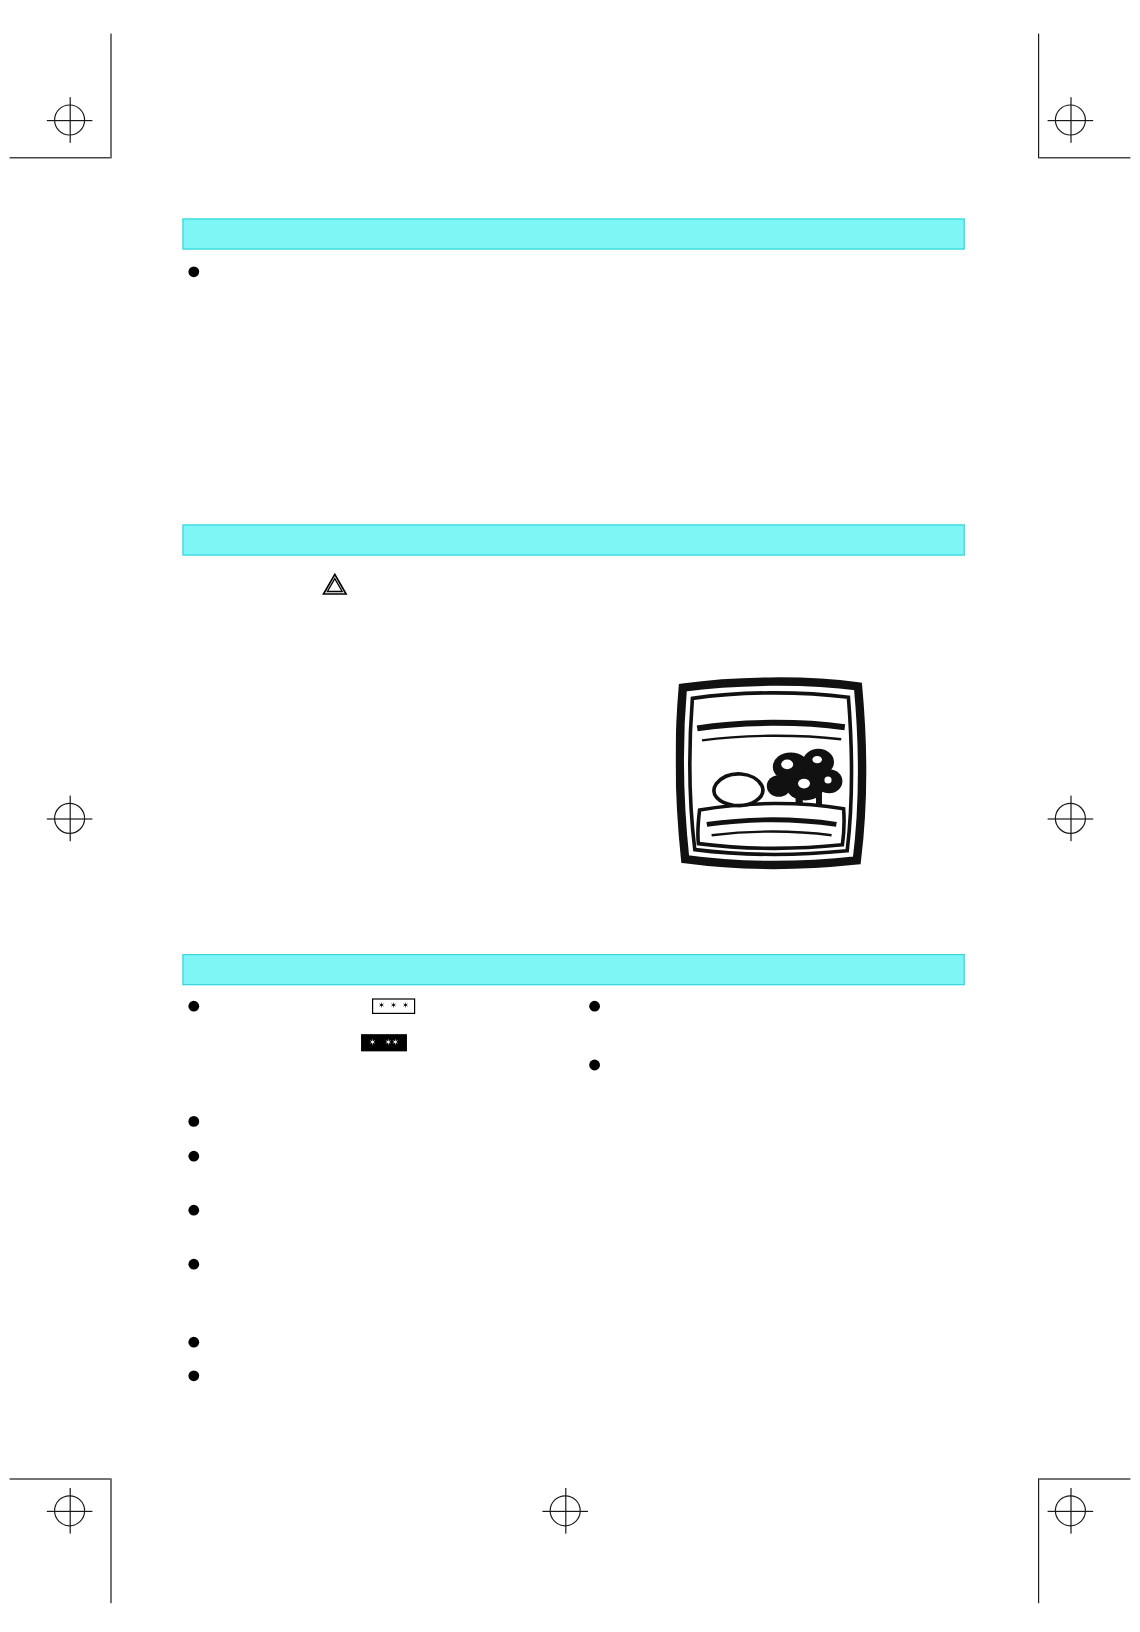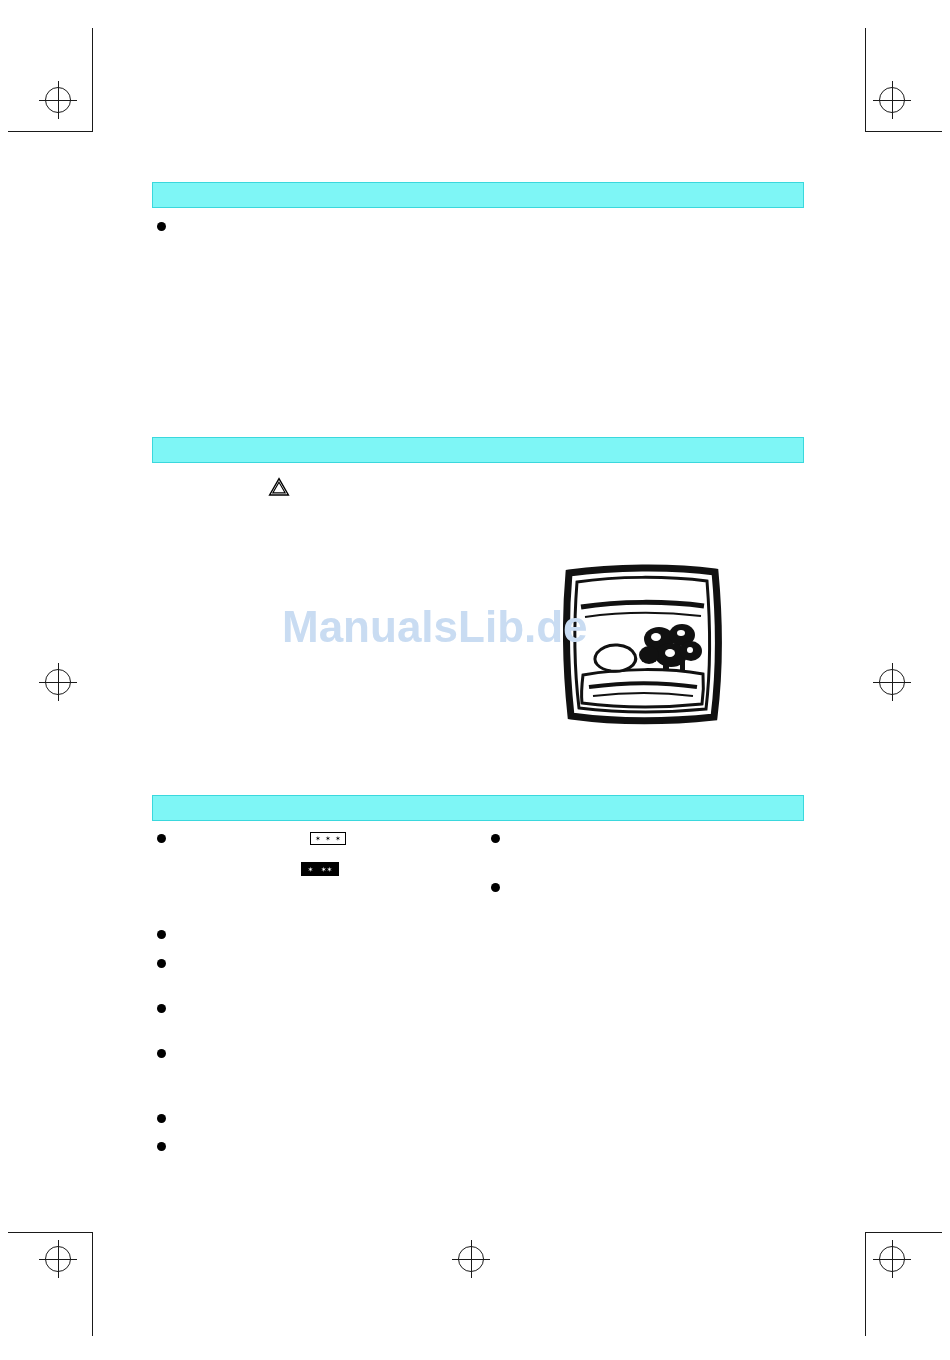--- a/index.html
+++ b/index.html
@@ -205,21 +205,20 @@
       <ellipse cx="127" cy="87" rx="3" ry="3"></ellipse>
     </g>
 
     <path d="M20 112 C60 105, 105 105, 140 111 C141 124, 140 134, 139 141 C100 145, 58 145, 19 140 C18 131, 19 120, 20 112 Z" fill="#ffffff" stroke="#111111" stroke-width="3"></path>
     <path d="M26 124 C62 119, 100 119, 134 124" fill="none" stroke="#111111" stroke-width="4"></path>
     <path d="M30 133 C64 129, 98 129, 130 133" fill="none" stroke="#111111" stroke-width="2"></path>
 
     <path d="M34 90 C44 78, 66 80, 72 92 C76 102, 62 110, 48 108 C36 106, 28 99, 34 90 Z" fill="#ffffff" stroke="#111111" stroke-width="3"></path>
   </svg>
 
-  <div class="watermark">ManualsLib.de</div>
 
   <div class="section-bar" style="top:795px;">
     <span class="bar-title"></span>
   </div>
 
   <div class="bullet" style="left:157px; top:834px;"></div>
   <div class="body-text" style="left:176px; top:830px; width:270px;"></div>
 
   <div class="bullet" style="left:157px; top:930px;"></div>
   <div class="body-text" style="left:176px; top:926px; width:270px;"></div>

